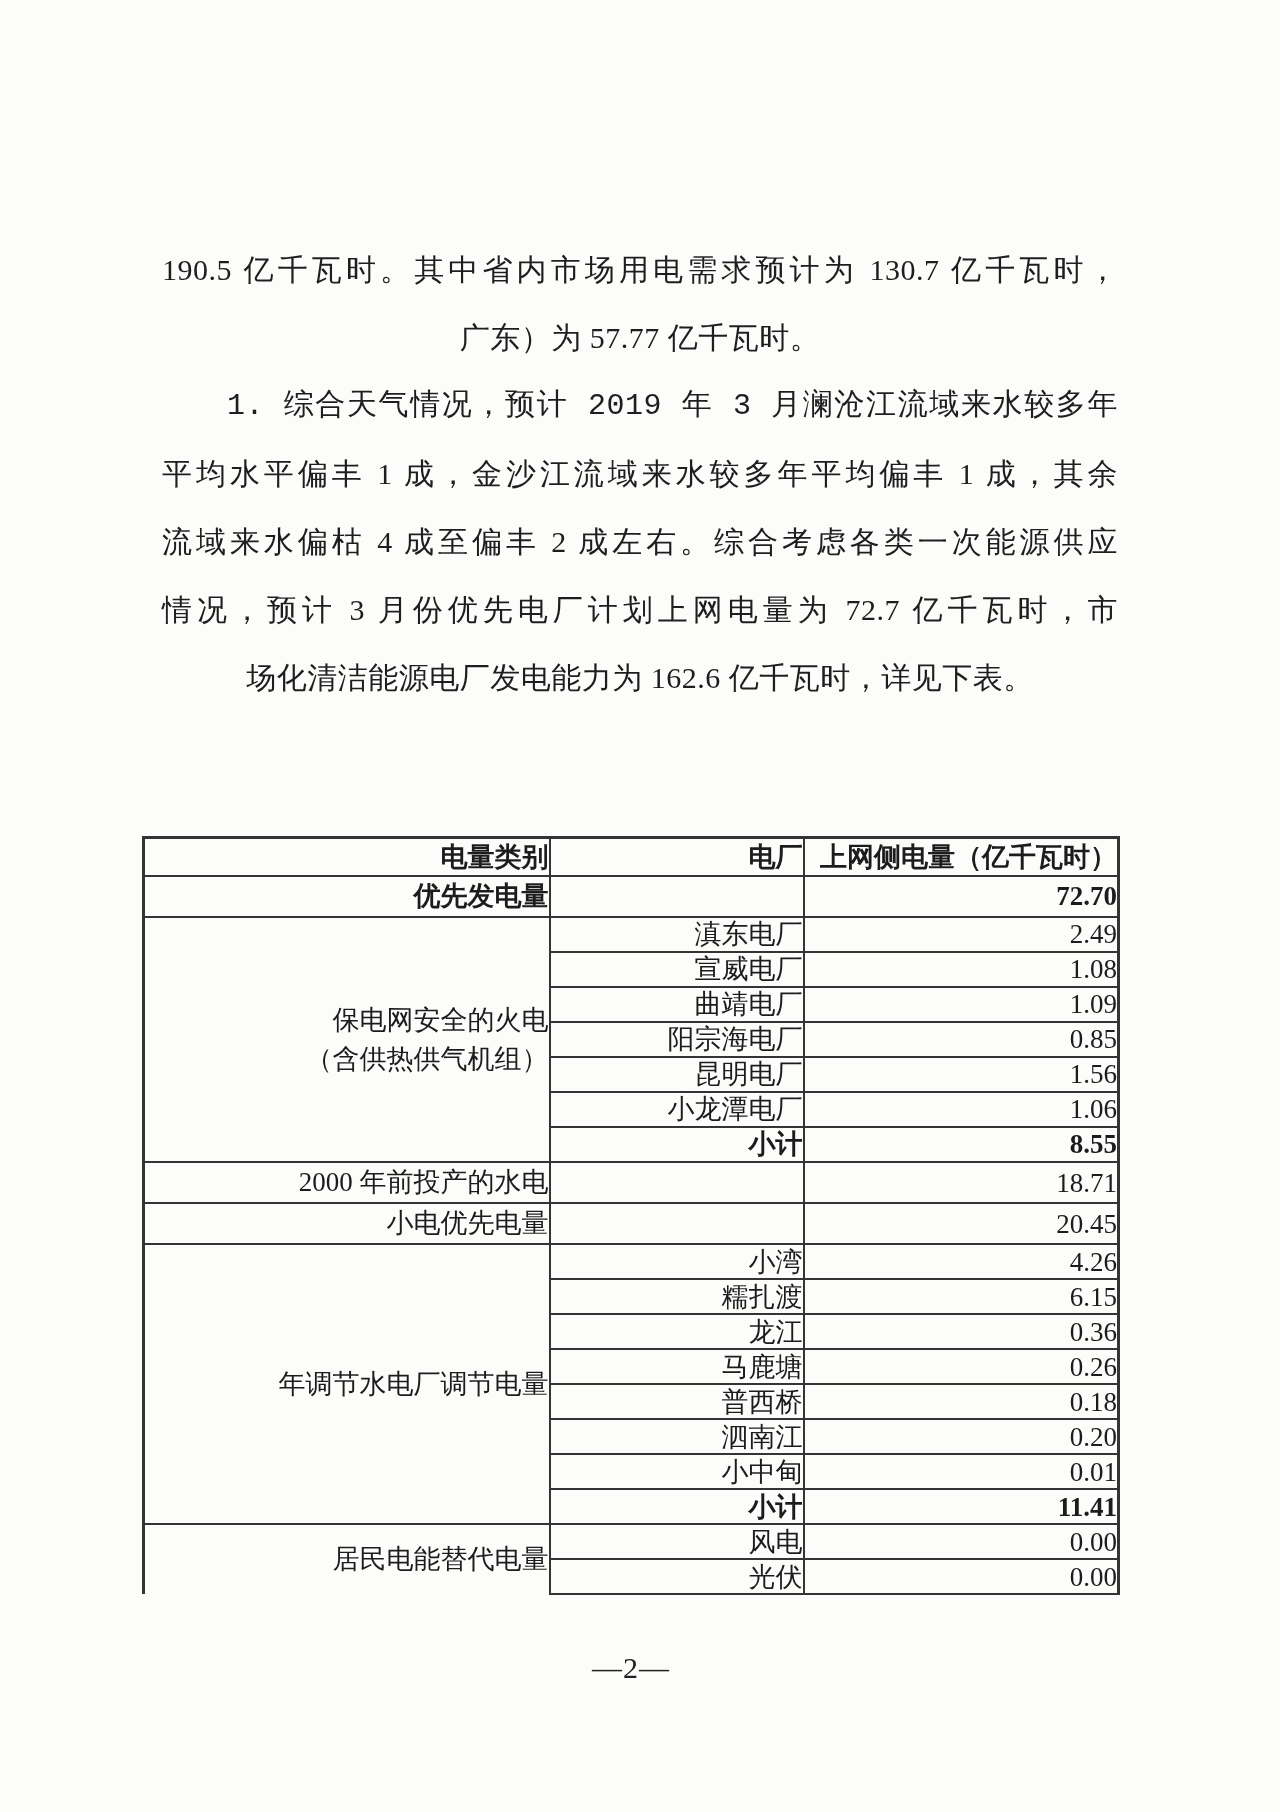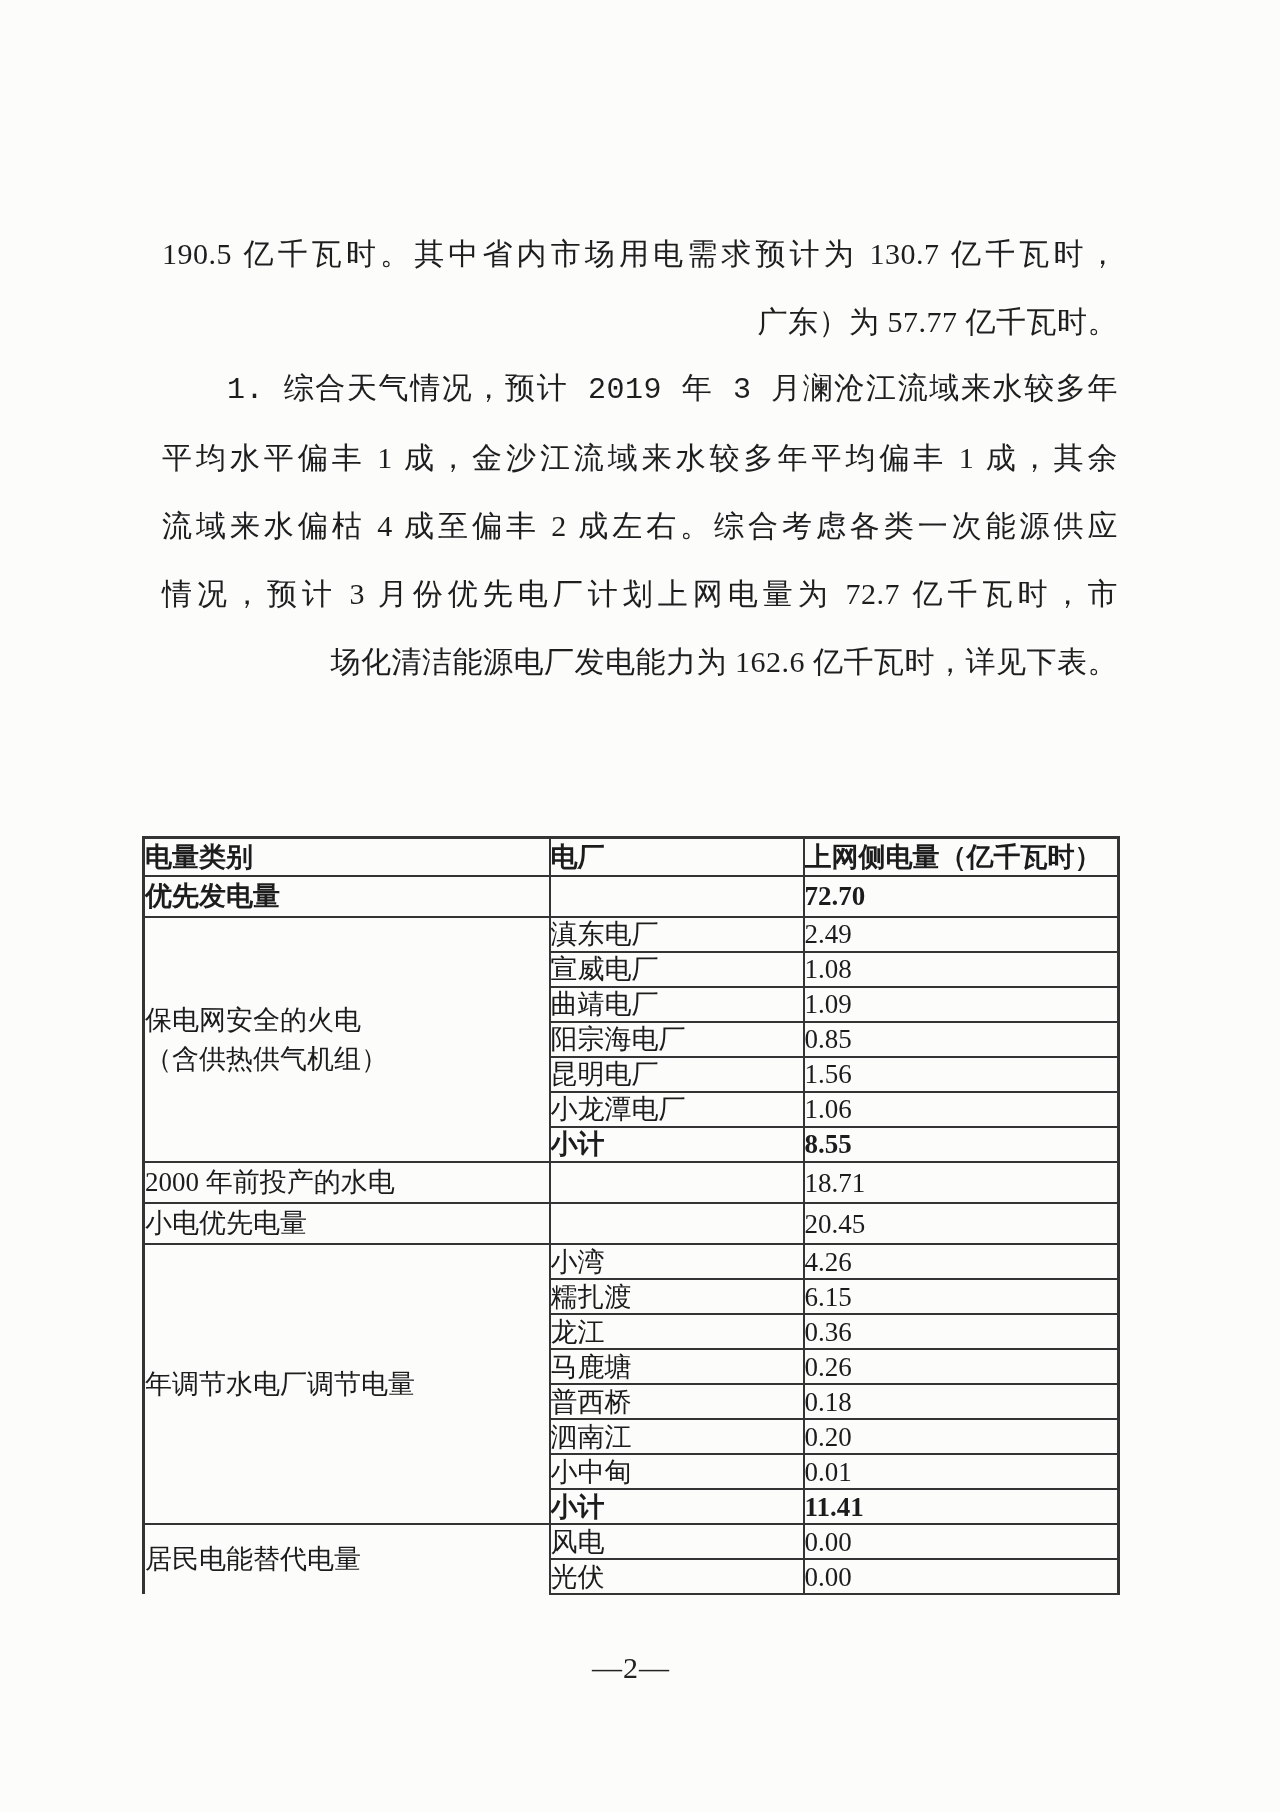--- a/index.html
+++ b/index.html
@@ -2,40 +2,40 @@
 <html><head>
 <meta charset="utf-8">
 <style>
   html,body { margin:0; padding:0; background:#e8e8e8; }
   .page {
     position:relative; width:1280px; height:1812px; margin:0 auto;
     background:#fcfcfb; color:#1c1c1c; overflow:hidden;
     font-family:"Liberation Serif","DejaVu Serif",serif;
   }
   
-  .text-block { position:absolute; left:162px; top:220px; width:956px; }
+  .text-block { position:absolute; left:162px; top:236px; width:956px; }
   .tline {
     height:68px; line-height:68px; font-size:30px; letter-spacing:0.5px;
-    white-space:nowrap; text-align:right; color:#1e1e1e;
+    white-space:nowrap; text-align:center; color:#1e1e1e;
   }
   .tline.just { text-align:justify; text-align-last:justify; }
   .tline.indent { text-indent:65px;font-family:Liberation Mono, monospace; }
   .heading-line {
     height:68px; line-height:68px; padding-left:65px;
     font-family:"Liberation Sans","DejaVu Sans",sans-serif;
     font-weight:700; font-size:34px; letter-spacing:2px; color:#111;
   }
   
   .gen-table {
     position:absolute; left:142px; top:836px;
     border-collapse:collapse; table-layout:fixed; width:975px;
     font-family:"Liberation Serif","DejaVu Serif",serif;
   }
   .gen-table th, .gen-table td {
-    border:2px solid #343434; text-align:left; vertical-align:middle;
+    border:2px solid #343434; text-align:right; vertical-align:middle;
     padding:0; font-size:27px; color:#1c1c1c; overflow:hidden;
   }
   .gen-table th { height:35px; font-weight:700; border-top-width:3px; }
   .gen-table td { height:33px; line-height:1.2; font-weight:400; }
   .gen-table th:first-child, .gen-table td.cat { border-left-width:3px; }
   .gen-table th:last-child, .gen-table td.val { border-right-width:3px; }
   .gen-table td.cat { white-space:pre-line; line-height:1.45; }
   .gen-table .b { font-weight:700;margin-top:40px; }
   .gen-table td.no-bottom { border-bottom:none; }
   

